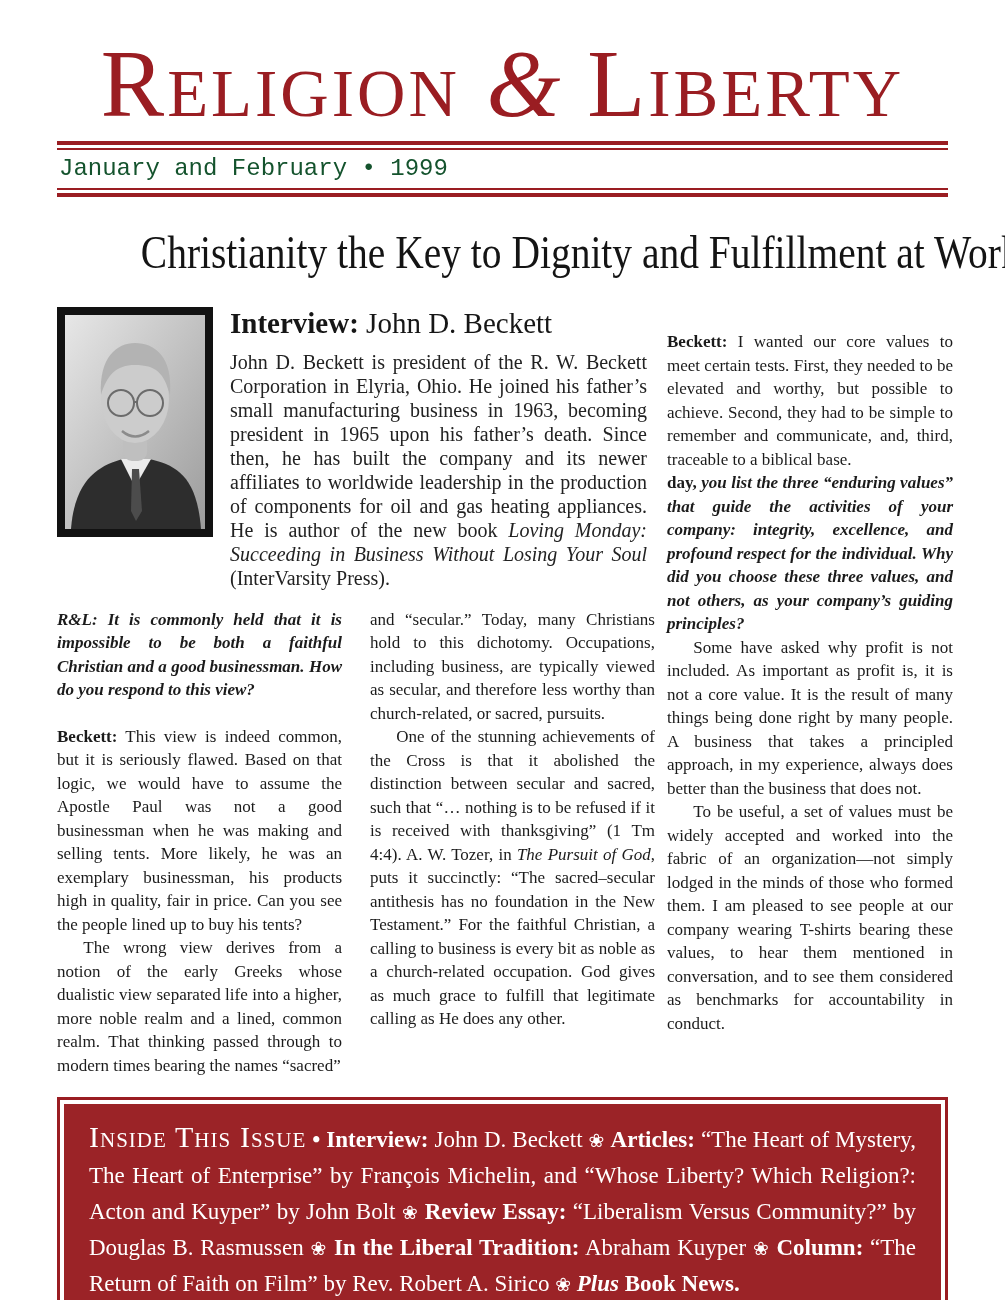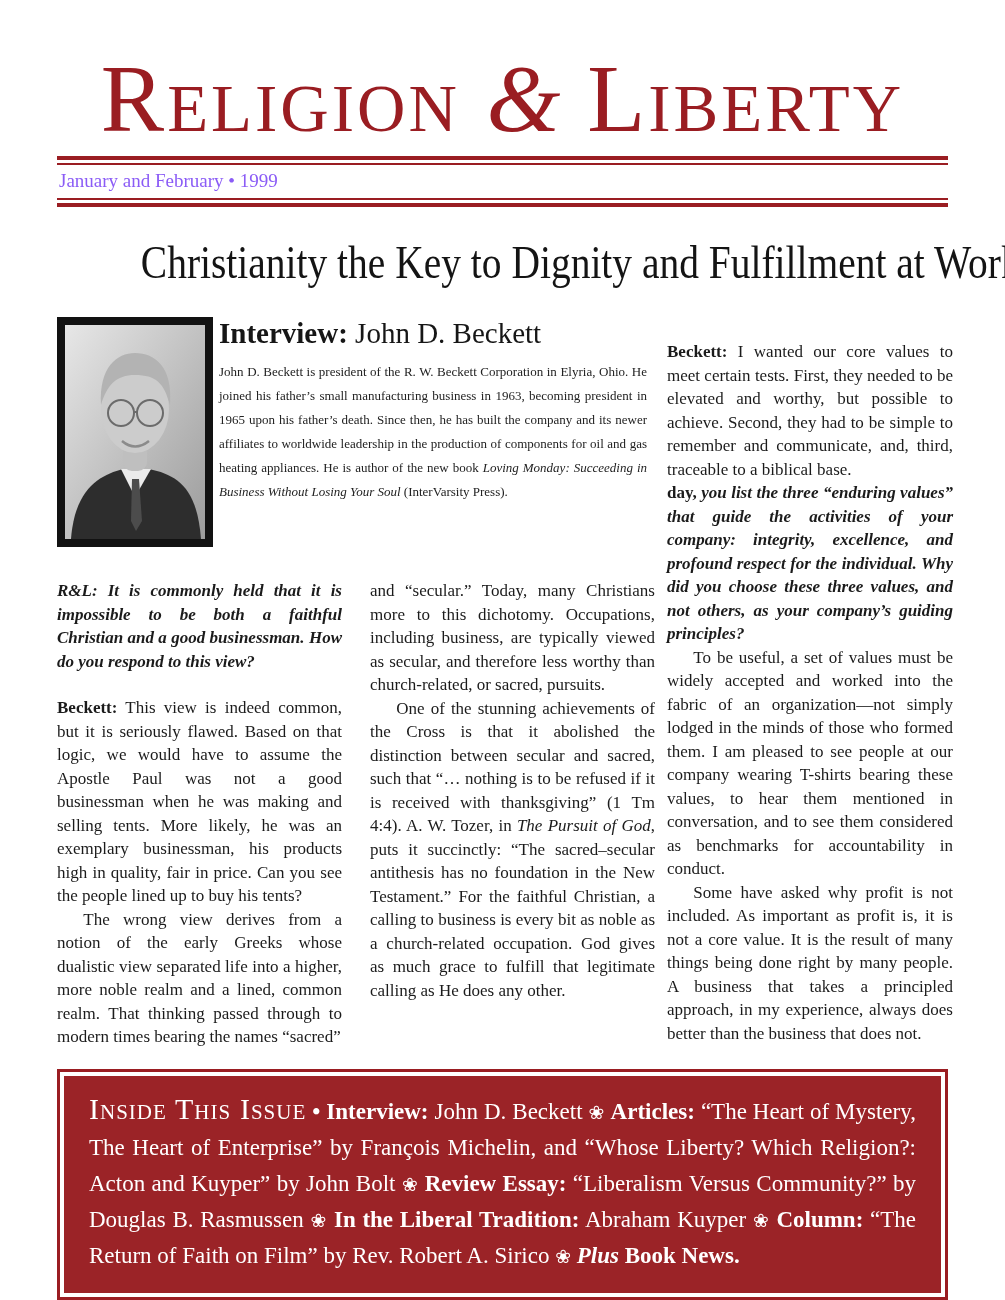--- a/index.html
+++ b/index.html
@@ -4,59 +4,59 @@
 <style>
   :root{
     --red:#9a1d22;
     --boxred:#9b2327;
     --ink:#1b1b1b;
   }
   *{margin:0;padding:0;box-sizing:border-box;}
   html,body{background:#f2f2f2;}
   .page{
     width:1005px;height:1300px;margin:0 auto;background:#fff;
-    padding:54px 57px 0;overflow:hidden;position:relative;
+    padding:39px 57px 0;overflow:hidden;position:relative;
     font-family:"Liberation Serif", serif;color:var(--ink);
   }
   
   .masthead{
     text-align:center;color:var(--red);
     font-size:95px;line-height:.95;font-variant:small-caps;
     letter-spacing:3px;white-space:nowrap;
   }
   .masthead .amp{font-style:italic;letter-spacing:0;}
   
   .band{margin-top:12px;}
   .rule{background:var(--red);height:4px;}
   .rule.thin{height:2px;margin-top:3px;}
   .rule.thin-b{height:2px;margin-bottom:3px;}
   .pub-line{
     display:flex;justify-content:space-between;align-items:baseline;
-    font-size:19px;color:#8b5cf6;padding:5px 2px 6px;
+    font-size:24px;color:#14532d;padding:5px 2px 6px;font-family:Liberation Mono, monospace;
   }
   
   .headline{text-align:center;margin:26px 0 22px;height:62px;}
   .headline>span{
     display:inline-block;white-space:nowrap;
     font-size:47px;line-height:1.25;color:#141414;
     transform:scaleX(.84);transform-origin:center;
   }
   
   .content{display:flex;gap:20px;}
   .left-two{width:590px;flex:none;}
-  .top-row{display:flex;gap:6px;margin-bottom:32px;}
+  .top-row{display:flex;gap:17px;margin-bottom:18px;}
   .photo{
     width:156px;height:230px;flex:none;border:8px solid #121212;
     background:#d9d9d9;
   }
   .photo svg{display:block;}
   .intro{flex:1;min-width:0;}
   .iv-header{font-size:29px;line-height:1.15;margin:0 0 9px;color:#161616;}
   .iv-header .s-b{font-weight:700;}
-  .intro-text{font-size:13px;line-height:24px;text-align:justify;color:#222;}
+  .intro-text{font-size:20px;line-height:24px;text-align:justify;color:#222;}
   .cols{display:flex;gap:28px;}
   .col{width:285px;flex:none;font-size:17px;line-height:23.5px;text-align:justify;}
   .col3{width:286px;flex:none;font-size:17px;line-height:23.5px;text-align:justify;}
   .para{margin:0;}
   .para.gap{margin-top:23px;}
   .para.indent{text-indent:1.55em;}
   .s-b{font-weight:700;}
   .s-i{font-style:italic;}
   .s-bi{font-weight:700;font-style:italic;}
   
@@ -120,30 +120,30 @@
           <div class="intro-text"><span>John D. Beckett is president of the R. W. Beckett Corporation in Elyria, Ohio. He joined his father’s small manufacturing business in 1963, becoming president in 1965 upon his father’s death. Since then, he has built the company and its newer affiliates to worldwide leadership in the production of components for oil and gas heating appliances. He is author of the new book </span><span class="s-i">Loving Monday: Succeeding in Business Without Losing Your Soul</span><span> (InterVarsity Press).</span></div>
         </div>
       </div>
       <div class="cols">
         <div class="col">
             <p class="para"><span class="s-bi">R&amp;L: It is commonly held that it is impossible to be both a faithful Christian and a good businessman. How do you respond to this view?</span></p>
             <p class="para gap"><span class="s-b">Beckett:</span><span> This view is indeed common, but it is seriously flawed. Based on that logic, we would have to assume the Apostle Paul was not a good businessman when he was making and selling tents. More likely, he was an exemplary businessman, his products high in quality, fair in price. Can you see the people lined up to buy his tents?</span></p>
             <p class="para indent"><span>The wrong view derives from a notion of the early Greeks whose dualistic view separated life into a higher, more noble realm and a lined, common realm. That thinking passed through to modern times bearing the names “sacred”</span></p>
           </div>
         <div class="col">
-            <p class="para"><span>and “secular.” Today, many Christians more to this dichotomy. Occupations, including business, are typically viewed as secular, and therefore less worthy than church-related, or sacred, pursuits.</span></p>
+            <p class="para"><span>and “secular.” Today, many Christians hold to this dichotomy. Occupations, including business, are typically viewed as secular, and therefore less worthy than church-related, or sacred, pursuits.</span></p>
             <p class="para indent"><span>One of the stunning achievements of the Cross is that it abolished the distinction between secular and sacred, such that “… nothing is to be refused if it is received with thanksgiving” (1 Tm 4:4). A. W. Tozer, in </span><span class="s-i">The Pursuit of God</span><span>, puts it succinctly: “The sacred–secular antithesis has no foundation in the New Testament.” For the faithful Christian, a calling to business is every bit as noble as a church-related occupation. God gives as much grace to fulfill that legitimate calling as He does any other.</span></p>
           </div>
       </div>
     </div>
     <div class="col3">
         <p class="para gap"><span class="s-b">Beckett:</span><span> I wanted our core values to meet certain tests. First, they needed to be elevated and worthy, but possible to achieve. Second, they had to be simple to remember and communicate, and, third, traceable to a biblical base.</span></p>
         <p class="para"><span class="s-b">day,</span><span class="s-bi"> you list the three “enduring values” that guide the activities of your company: integrity, excellence, and profound respect for the individual. Why did you choose these three values, and not others, as your company’s guiding principles?</span></p>
+        <p class="para indent"><span>Some have asked why profit is not included. As important as profit is, it is not a core value. It is the result of many things being done right by many people. A business that takes a principled approach, in my experience, always does better than the business that does not.</span></p>
         <p class="para indent"><span>To be useful, a set of values must be widely accepted and worked into the fabric of an organization—not simply lodged in the minds of those who formed them. I am pleased to see people at our company wearing T-shirts bearing these values, to hear them mentioned in conversation, and to see them considered as benchmarks for accountability in conduct.</span></p>
-        <p class="para indent"><span>Some have asked why profit is not included. As important as profit is, it is not a core value. It is the result of many things being done right by many people. A business that takes a principled approach, in my experience, always does better than the business that does not.</span></p>
       </div>
   </div>
 
   <div class="inside">
     <div class="inside-inner"><span class="s-sc">Inside This Issue</span><span class="s-b"> • </span><span class="s-b">Interview:</span><span> John D. Beckett </span><span class="s-fl">❀</span><span> </span><span class="s-b">Articles:</span><span> “The Heart of Mystery, The Heart of Enterprise” by François Michelin, and “Whose Liberty? Which Religion?: Acton and Kuyper” by John Bolt </span><span class="s-fl">❀</span><span> </span><span class="s-b">Review Essay:</span><span> “Liberalism Versus Community?” by Douglas B. Rasmussen </span><span class="s-fl">❀</span><span> </span><span class="s-b">In the Liberal Tradition:</span><span> Abraham Kuyper </span><span class="s-fl">❀</span><span> </span><span class="s-b">Column:</span><span> “The Return of Faith on Film” by Rev. Robert A. Sirico </span><span class="s-fl">❀</span><span> </span><span class="s-bi">Plus</span><span> </span><span class="s-b">Book News.</span></div>
   </div>
 
 </div>
 
 </body></html>

